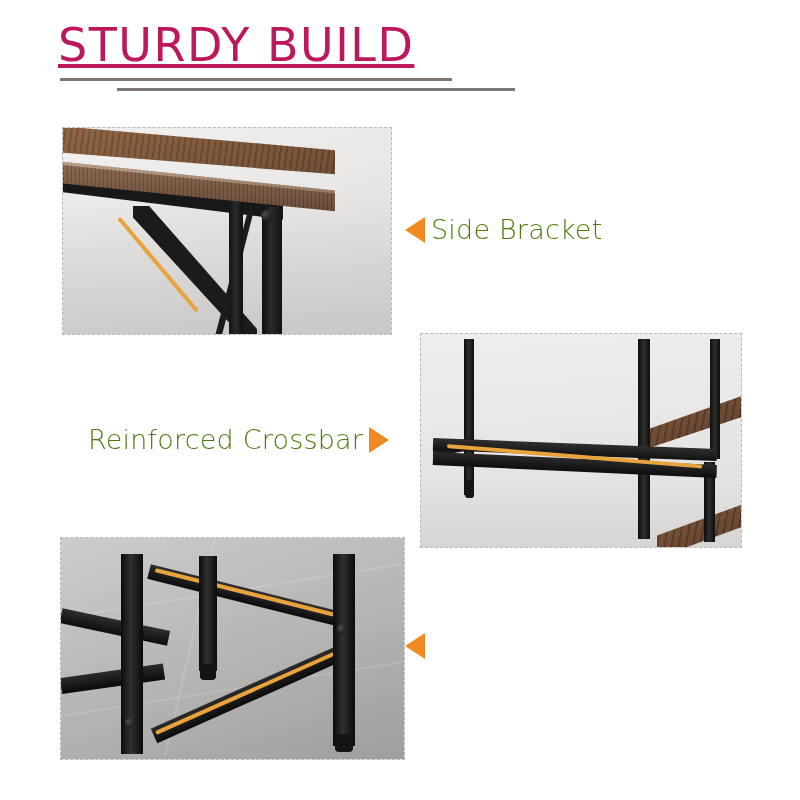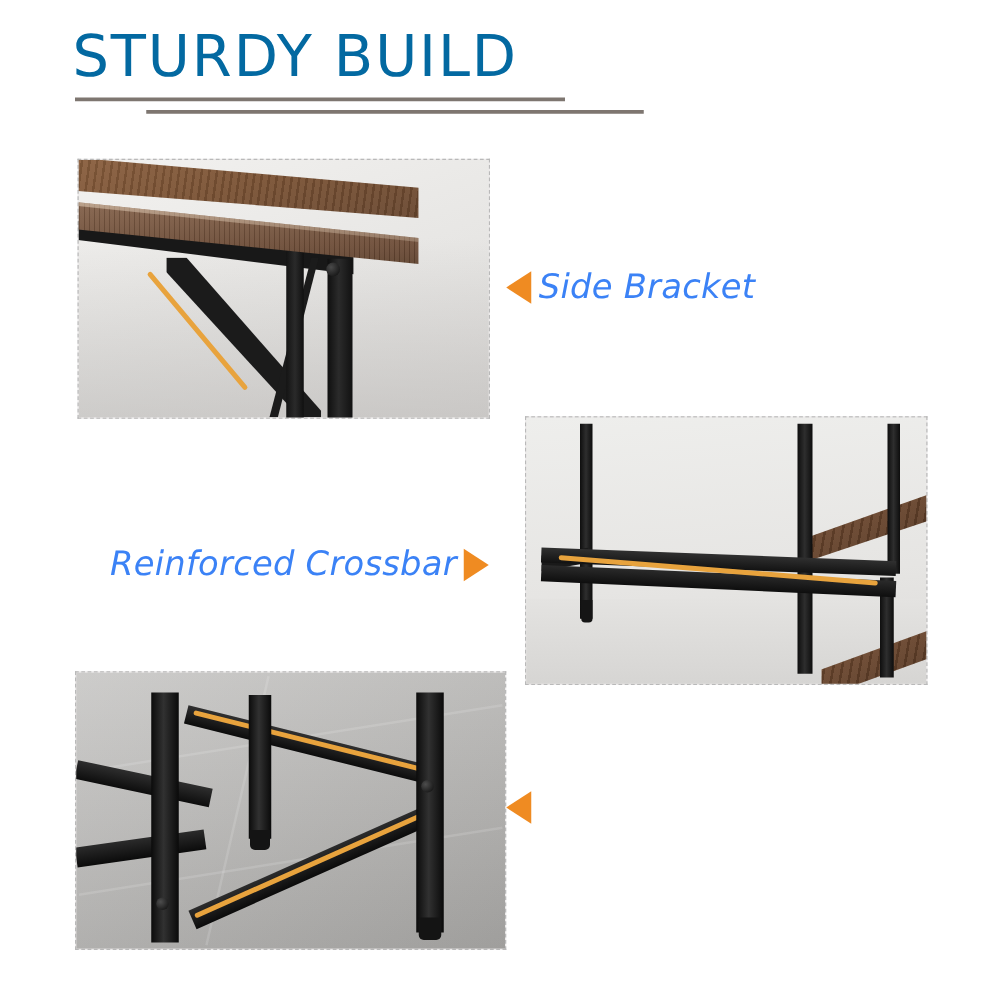--- a/index.html
+++ b/index.html
@@ -23,23 +23,24 @@
     width: 800px;
     height: 110px;
   }
   #page-title {
     position: absolute;
     left: 58px;
     top: 18px;
     font-size: 46px;
     letter-spacing: 1.5px;
     font-weight: 400;
-    color: #0369a1;
+    color: #be185d;
     font-family: "DejaVu Sans", sans-serif;
     white-space: nowrap;
+    text-decoration: underline;
   }
   .rule {
     position: absolute;
     background: #7e7670;
   }
   #title-rule-upper {
     left: 60px;
     top: 78px;
     width: 392px;
     height: 3px;
@@ -342,36 +343,35 @@
   
   .callout {
     position: absolute;
     display: flex;
     align-items: center;
     gap: 6px;
     white-space: nowrap;
   }
   .callout-text {
     font-family: "DejaVu Sans", sans-serif;
-    font-style: italic;
     font-weight: 300;
     font-size: 27px;
-    color: #3b82f6;
+    color: #4d7c0f;
     letter-spacing: .2px;
   }
   .tri {
     width: 0; height: 0;
     border-top: 13px solid transparent;
     border-bottom: 13px solid transparent;
   }
   .tri-left  { border-right: 20px solid #ef8b22; }
   .tri-right { border-left: 20px solid #ef8b22; }
 
   #callout-side-bracket { left: 405px; top: 214px; }
-  #callout-crossbar     { left: 88px;  top: 436px; align-items: center; }
+  #callout-crossbar     { left: 88px;  top: 424px; align-items: center; }
   #callout-footrest     { left: 405px; top: 633px; }
 </style>
 </head>
 <body>
 
 <div id="title-block">
   <div id="page-title">STURDY BUILD</div>
   <div class="rule" id="title-rule-upper"></div>
   <div class="rule" id="title-rule-lower"></div>
 </div>

